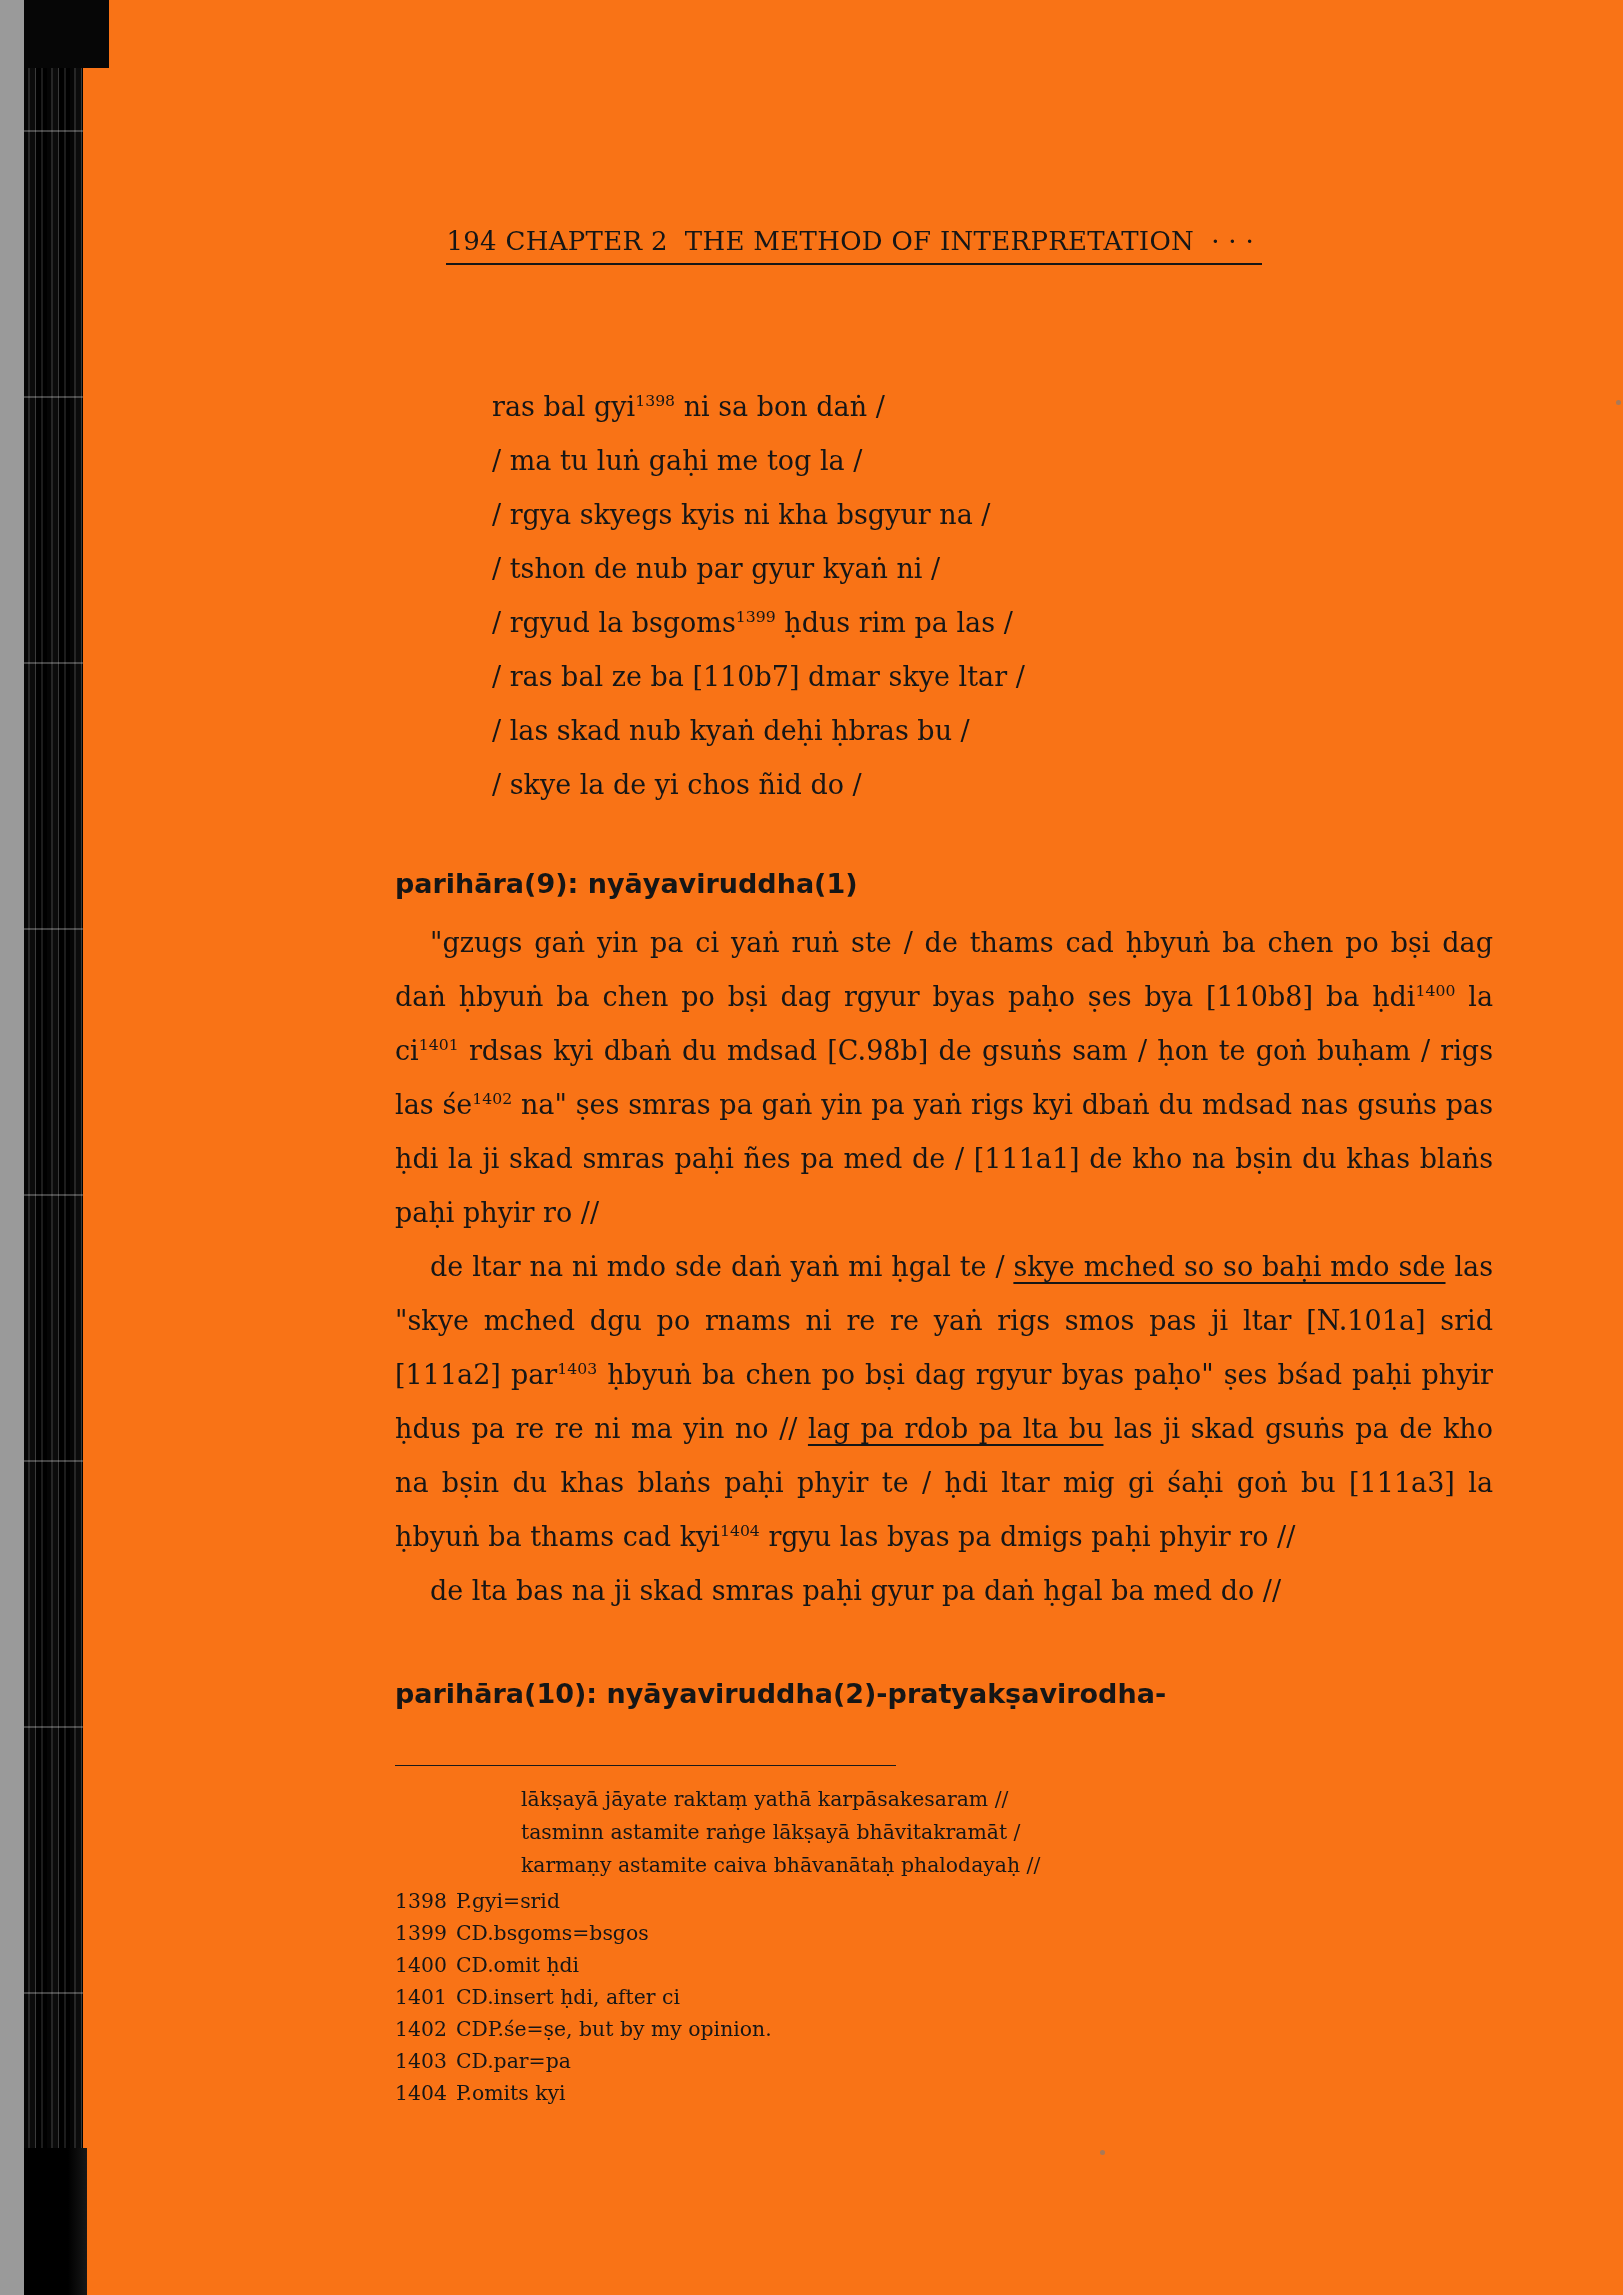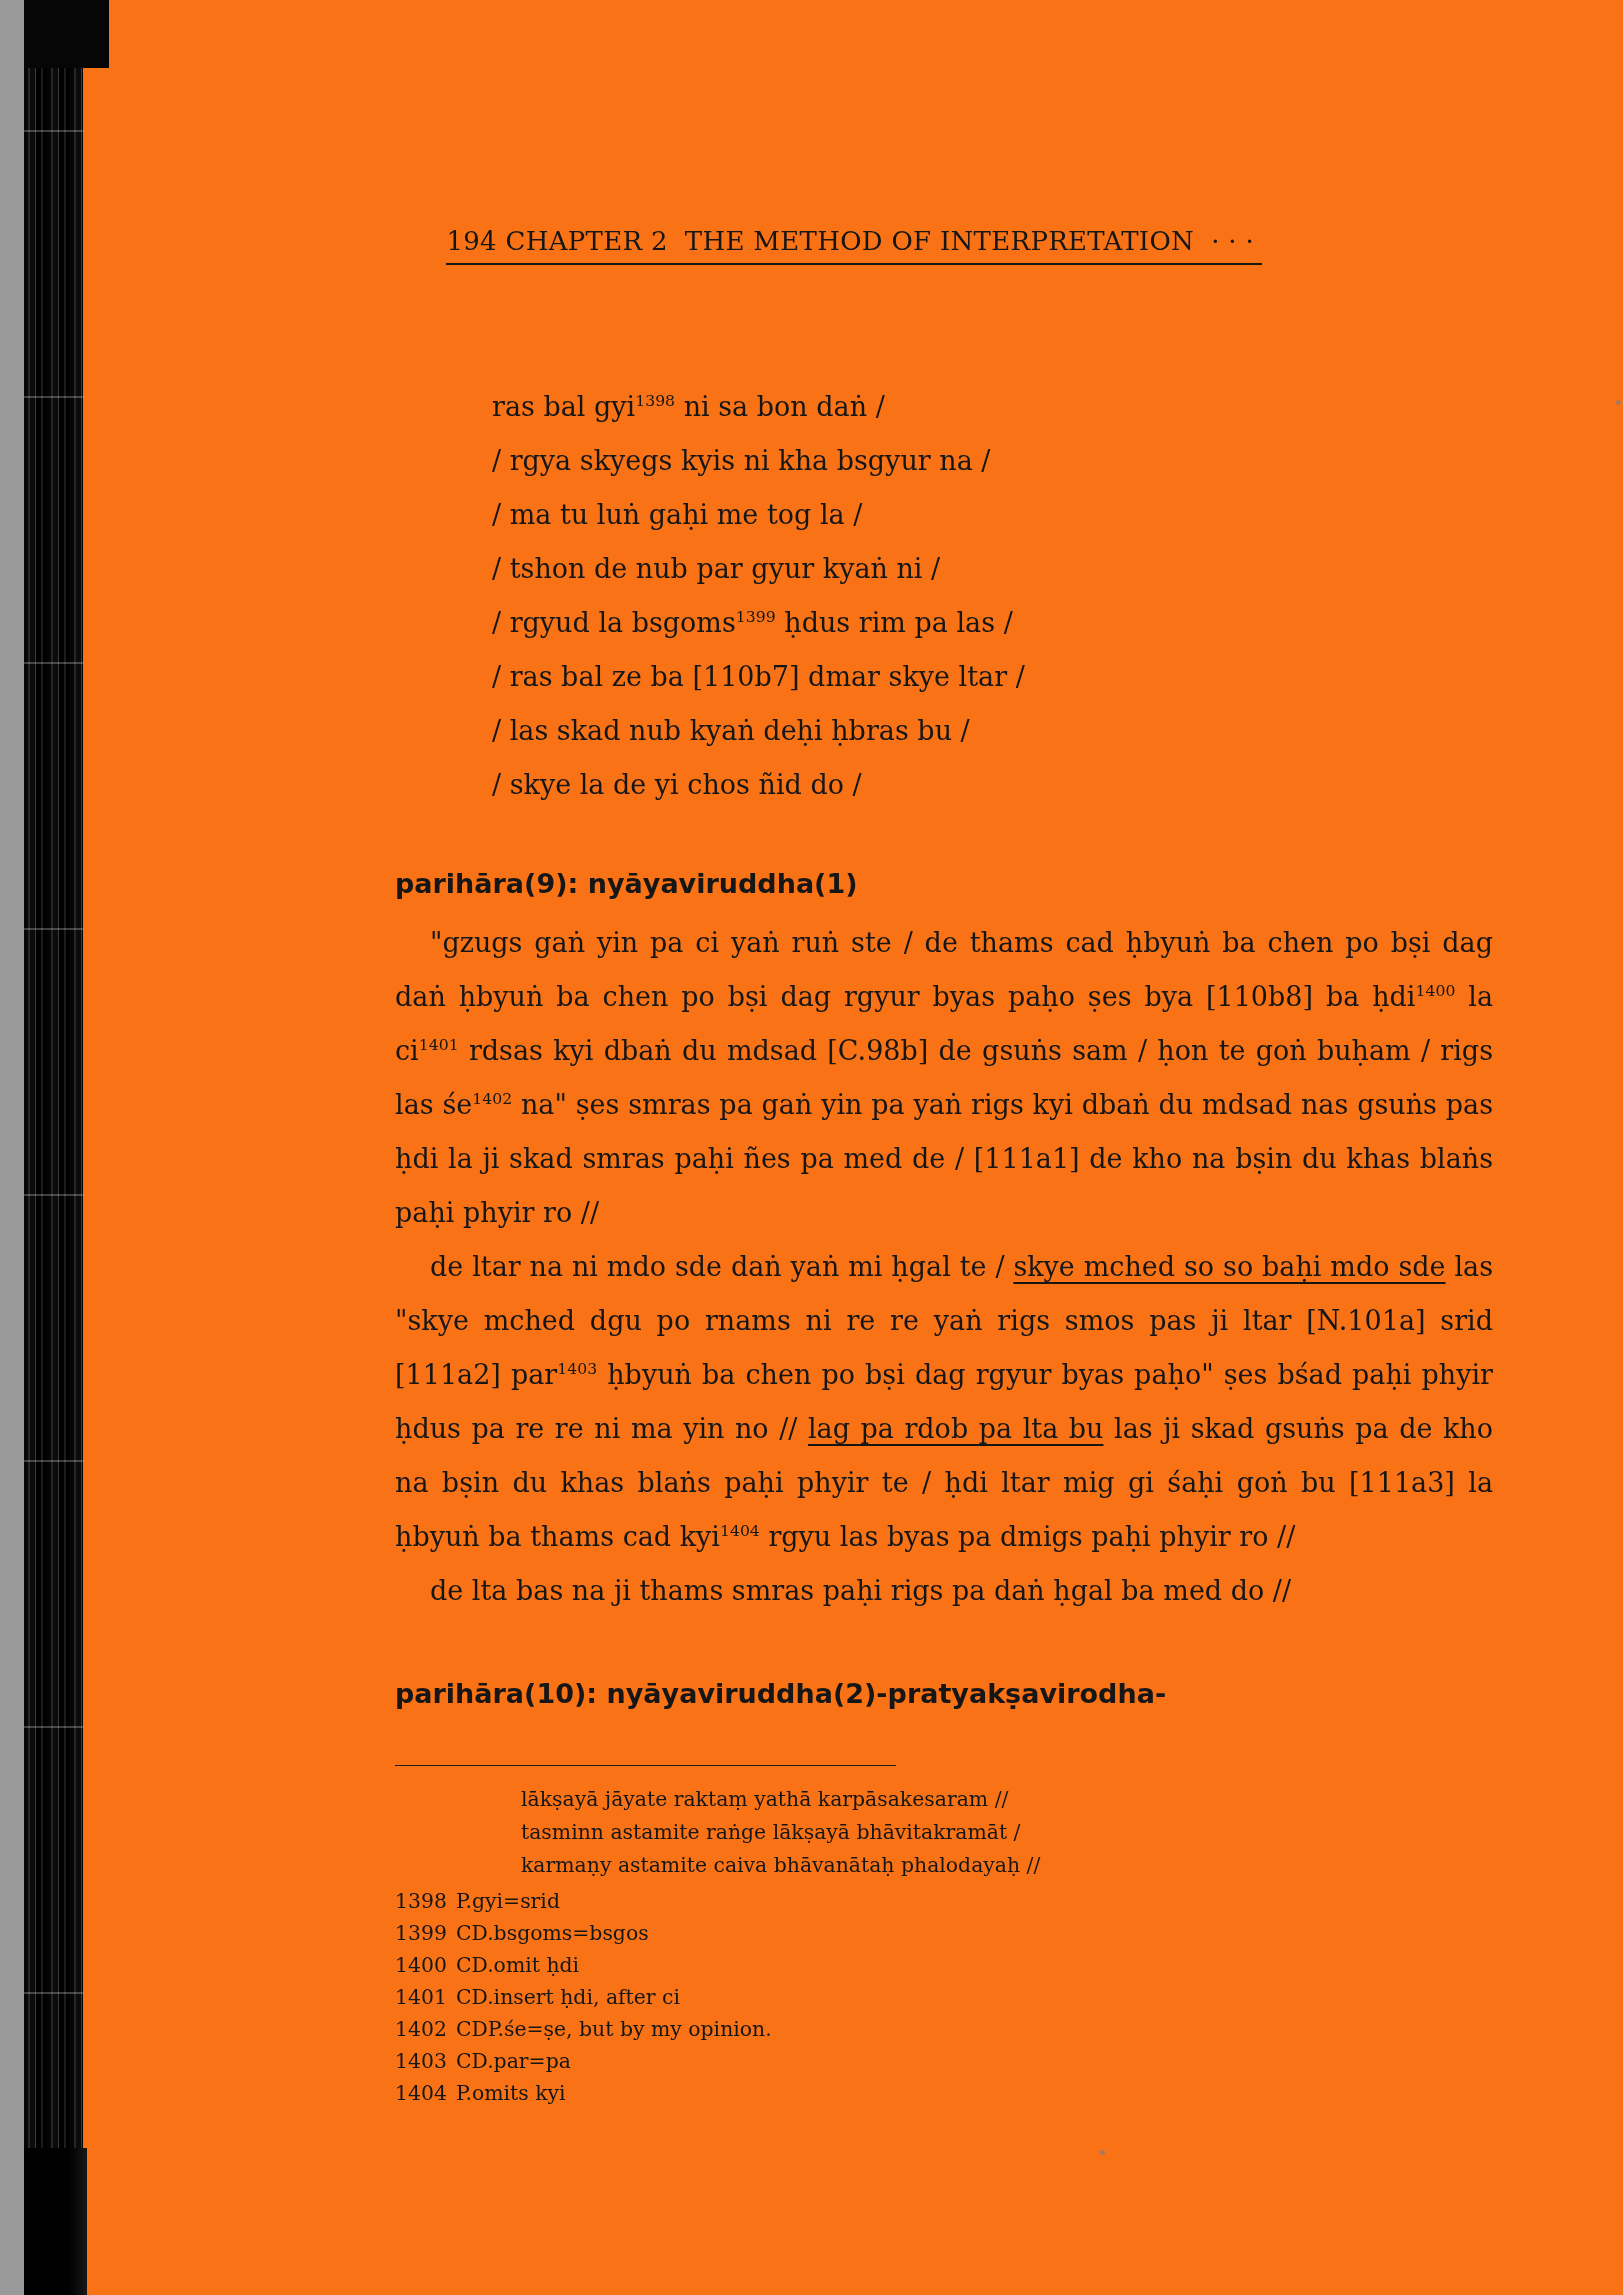--- a/index.html
+++ b/index.html
@@ -139,34 +139,34 @@
   <div class="speck" style="left:1076px; top:2150px;"></div>
 
   <div class="content">
 
     <div class="running-header">
       <span class="hdr-text">194 CHAPTER 2  THE METHOD OF INTERPRETATION  · · ·</span>
     </div>
 
     <div class="verse">
       <div class="verse-line"><span>ras bal gyi</span><sup>1398</sup><span> ni sa bon daṅ /</span></div>
+      <div class="verse-line"><span>/ ma tu luṅ gaḥi me tog la /</span></div>
       <div class="verse-line"><span>/ rgya skyegs kyis ni kha bsgyur na /</span></div>
-      <div class="verse-line"><span>/ ma tu luṅ gaḥi me tog la /</span></div>
       <div class="verse-line"><span>/ tshon de nub par gyur kyaṅ ni /</span></div>
       <div class="verse-line"><span>/ rgyud la bsgoms</span><sup>1399</sup><span> ḥdus rim pa las /</span></div>
       <div class="verse-line"><span>/ ras bal ze ba [110b7] dmar skye ltar /</span></div>
       <div class="verse-line"><span>/ las skad nub kyaṅ deḥi ḥbras bu /</span></div>
       <div class="verse-line"><span>/ skye la de yi chos ñid do /</span></div>
     </div>
 
     <div class="heading">parihāra(9): nyāyaviruddha(1)</div>
 
     <p class="body first"><span>"gzugs gaṅ yin pa ci yaṅ ruṅ ste / de thams cad ḥbyuṅ ba chen po bṣi dag daṅ ḥbyuṅ ba chen po bṣi dag rgyur byas paḥo ṣes bya [110b8] ba ḥdi</span><sup>1400</sup><span> la ci</span><sup>1401</sup><span> rdsas kyi dbaṅ du mdsad [C.98b] de gsuṅs sam / ḥon te goṅ buḥam / rigs las śe</span><sup>1402</sup><span> na" ṣes smras pa gaṅ yin pa yaṅ rigs kyi dbaṅ du mdsad nas gsuṅs pas ḥdi la ji skad smras paḥi ñes pa med de / [111a1] de kho na bṣin du khas blaṅs paḥi phyir ro //</span></p>
     <p class="body"><span>de ltar na ni mdo sde daṅ yaṅ mi ḥgal te / </span><span class="u">skye mched so so baḥi mdo sde</span><span> las "skye mched dgu po rnams ni re re yaṅ rigs smos pas ji ltar [N.101a] srid [111a2] par</span><sup>1403</sup><span> ḥbyuṅ ba chen po bṣi dag rgyur byas paḥo" ṣes bśad paḥi phyir ḥdus pa re re ni ma yin no // </span><span class="u">lag pa rdob pa lta bu</span><span> las ji skad gsuṅs pa de kho na bṣin du khas blaṅs paḥi phyir te / ḥdi ltar mig gi śaḥi goṅ bu [111a3] la ḥbyuṅ ba thams cad kyi</span><sup>1404</sup><span> rgyu las byas pa dmigs paḥi phyir ro //</span></p>
-    <p class="body"><span>de lta bas na ji thams smras paḥi rigs pa daṅ ḥgal ba med do //</span></p>
+    <p class="body"><span>de lta bas na ji skad smras paḥi gyur pa daṅ ḥgal ba med do //</span></p>
 
     <div class="heading second">parihāra(10): nyāyaviruddha(2)-pratyakṣavirodha-</div>
 
     <div class="fn-rule"></div>
 
     <div class="fn-verse">
       <div class="fn-verse-line">lākṣayā jāyate raktaṃ yathā karpāsakesaram //</div>
       <div class="fn-verse-line">tasminn astamite raṅge lākṣayā bhāvitakramāt /</div>
       <div class="fn-verse-line">karmaṇy astamite caiva bhāvanātaḥ phalodayaḥ //</div>
     </div>

